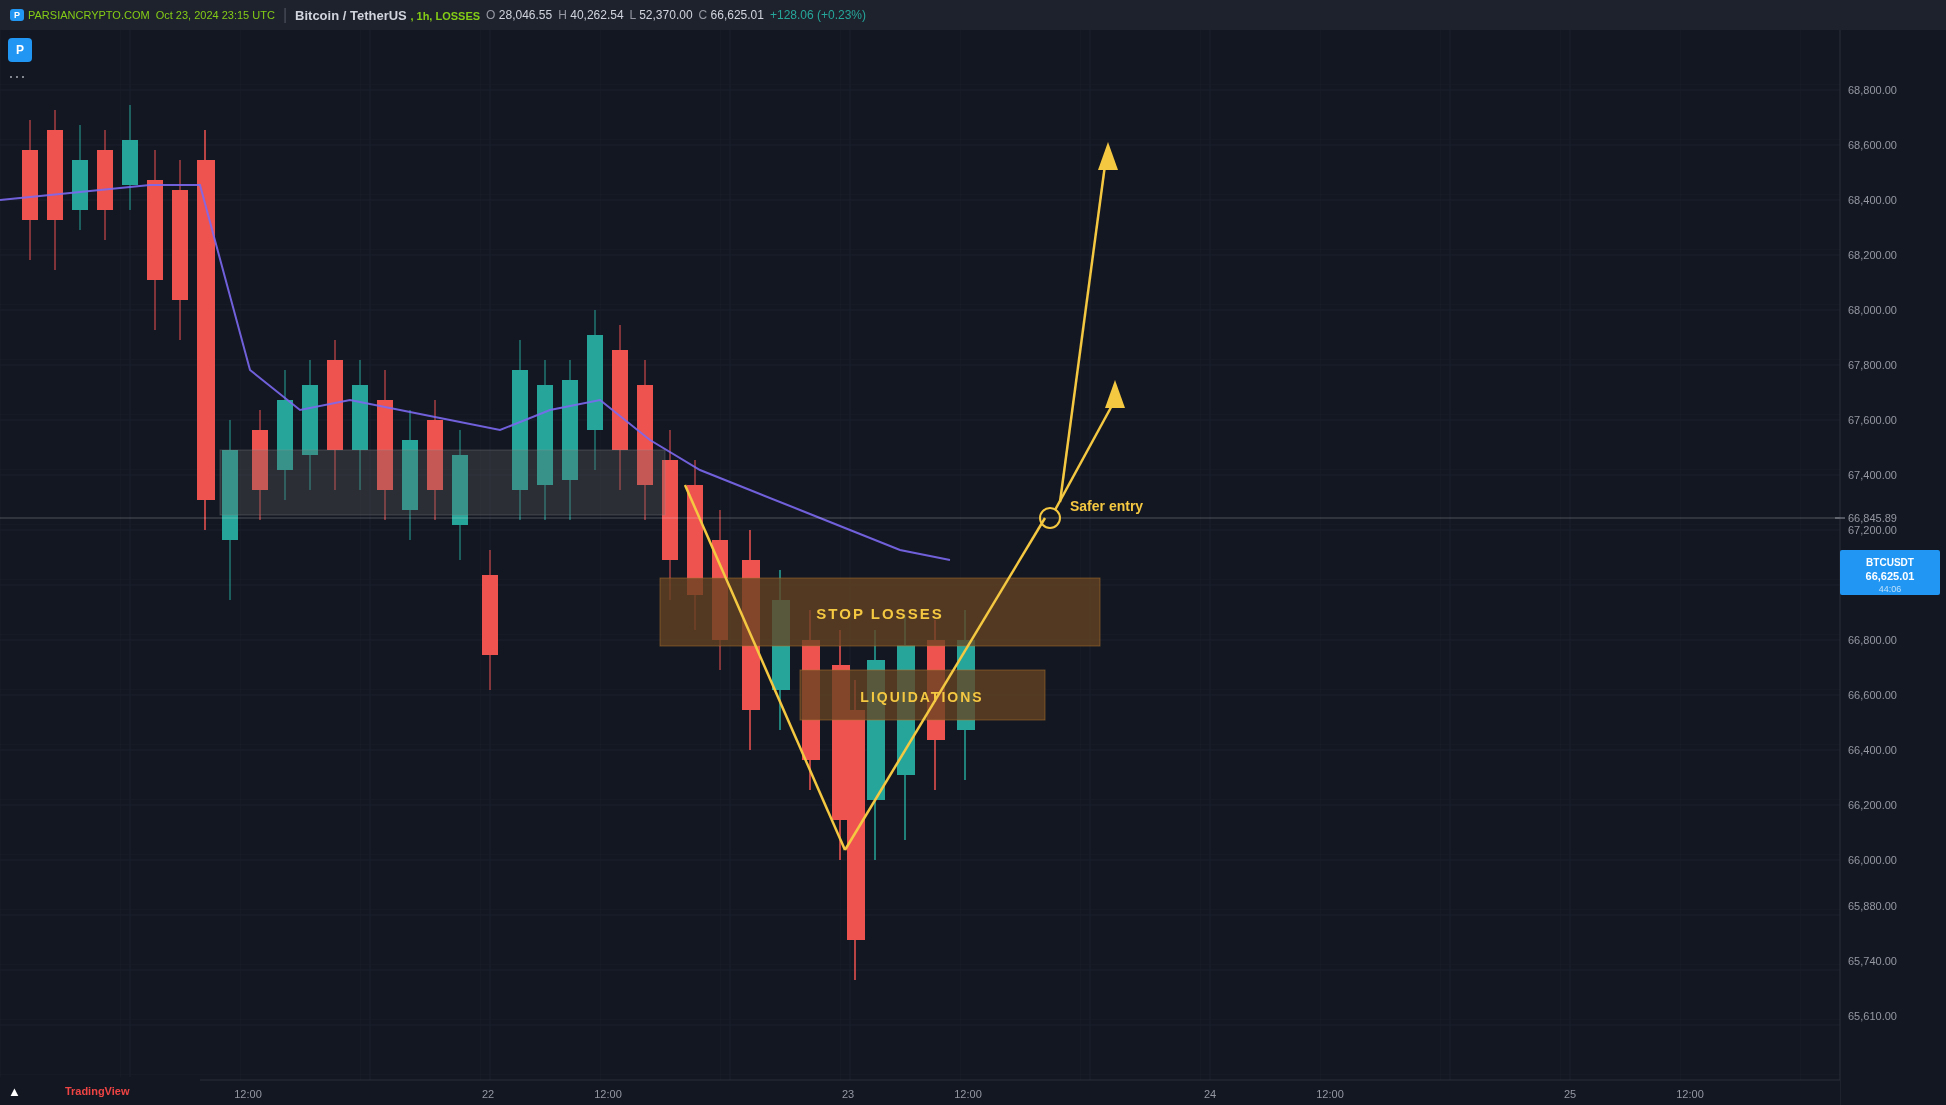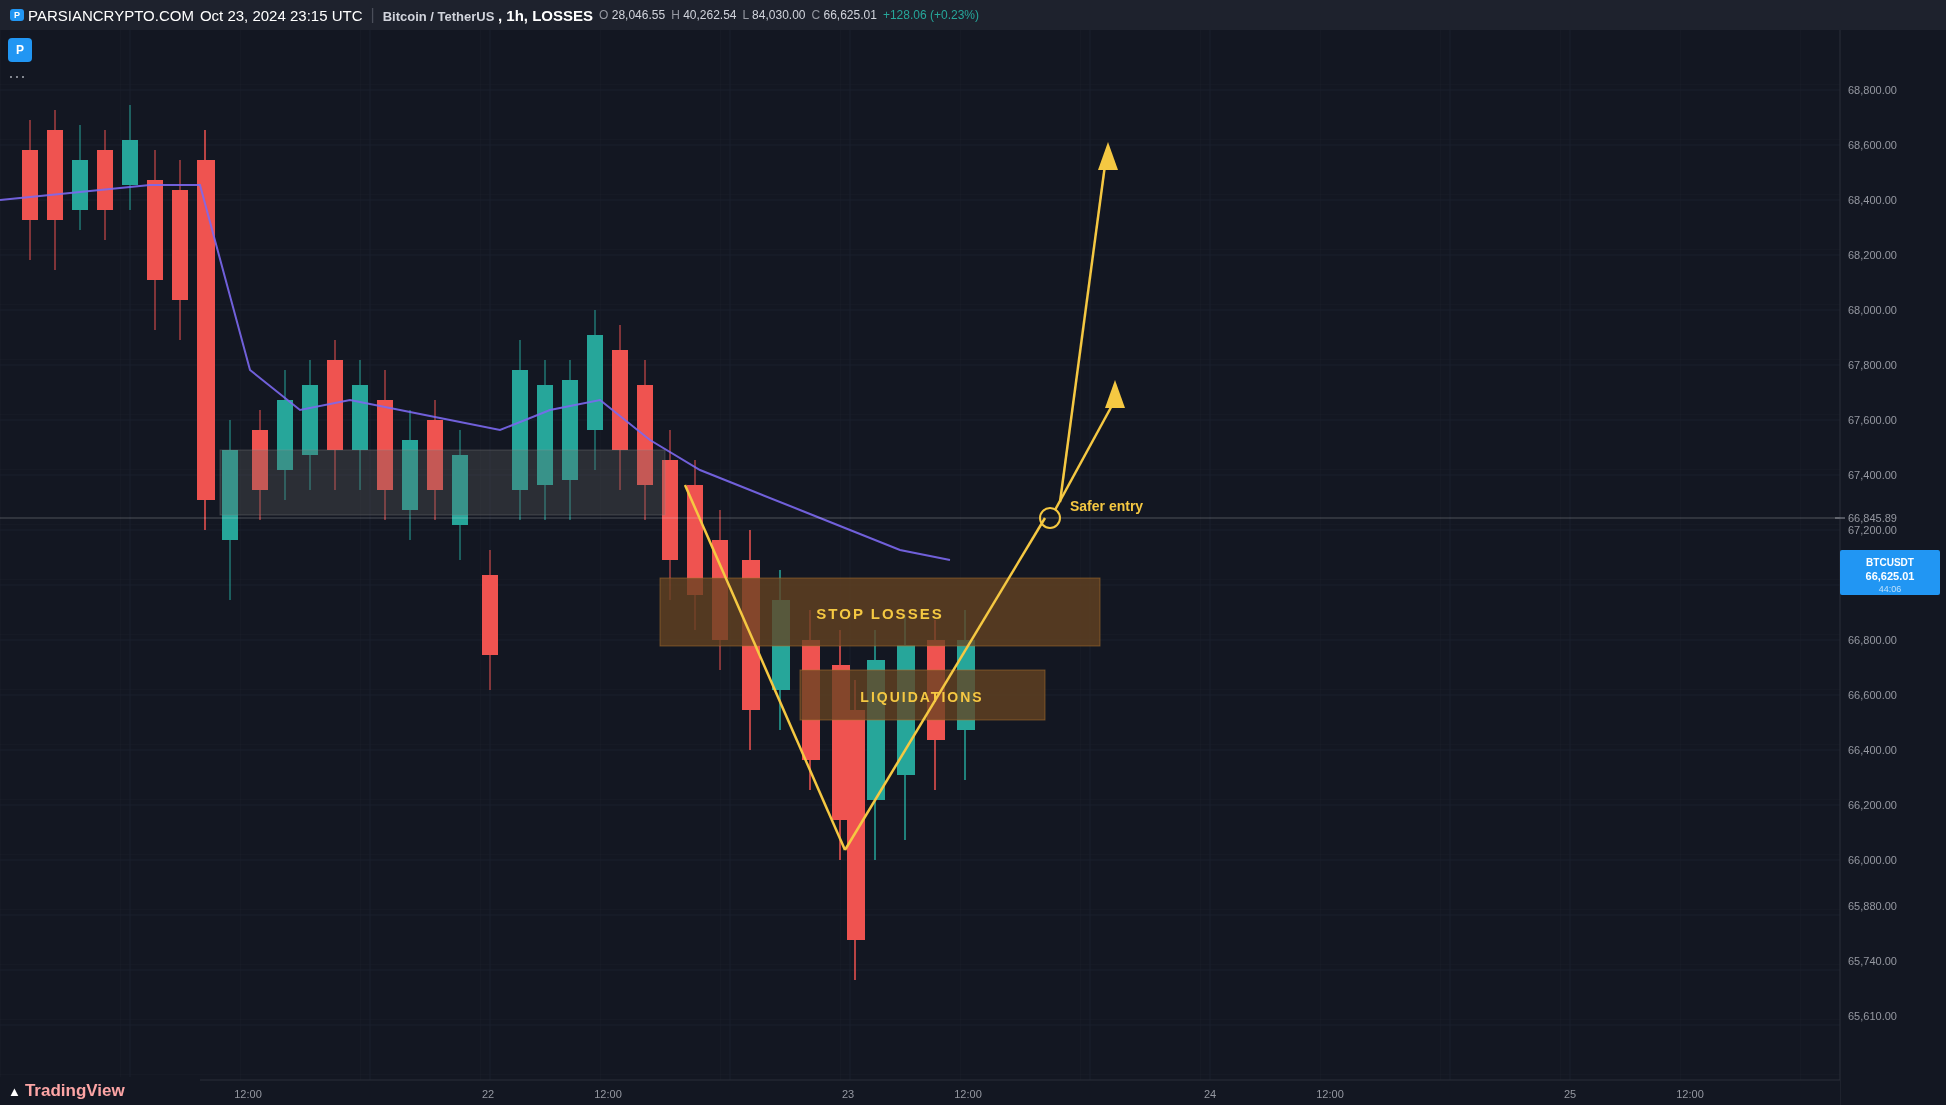--- a/index.html
+++ b/index.html
@@ -31,22 +31,22 @@
     }
     .logo-badge {
       background: #2196F3;
       color: white;
       font-size: 9px;
       padding: 1px 4px;
       border-radius: 3px;
       font-weight: bold;
     }
     .header-text {
-      color: #ffffff;
-      font-size: 15px;
+      color: #84cc16;
+      font-size: 11px;
     }
     .header-symbol {
       color: #d1d4dc;
       font-size: 13px;
       font-weight: bold;
     }
     .header-price {
       color: #d1d4dc;
       font-size: 12px;
     }
@@ -71,23 +71,24 @@
       left: 0;
       width: 180px;
       height: 28px;
       display: flex;
       align-items: center;
       padding-left: 8px;
       gap: 4px;
       z-index: 10;
     }
     .tv-brand {
-      color: #fca5a5;
-      font-size: 17px;
+      color: #ef4444;
+      font-size: 11px;
       font-weight: bold;
+      margin-left: 40px;
     }
   </style>
 </head>
 <body>
 
 <div id="topbar">
   <div class="logo-area">
     <span class="logo-badge">P</span>
     <span class="header-text">PARSIANCRYPTO.COM</span>
   </div>
@@ -100,21 +101,21 @@
   <span class="header-price">
     <span style="color:#9598a1">O</span>
     <span>28,046.55</span>
   </span>
   <span class="header-price">
     <span style="color:#9598a1">H</span>
     <span>40,262.54</span>
   </span>
   <span class="header-price">
     <span style="color:#9598a1">L</span>
-    <span>84,030.00</span>
+    <span>52,370.00</span>
   </span>
   <span class="header-price">
     <span style="color:#9598a1">C</span>
     <span>66,625.01</span>
   </span>
   <span class="header-change-pos">+128.06 (+0.23%)</span>
 </div>
 
 <div id="chart-container">
 

